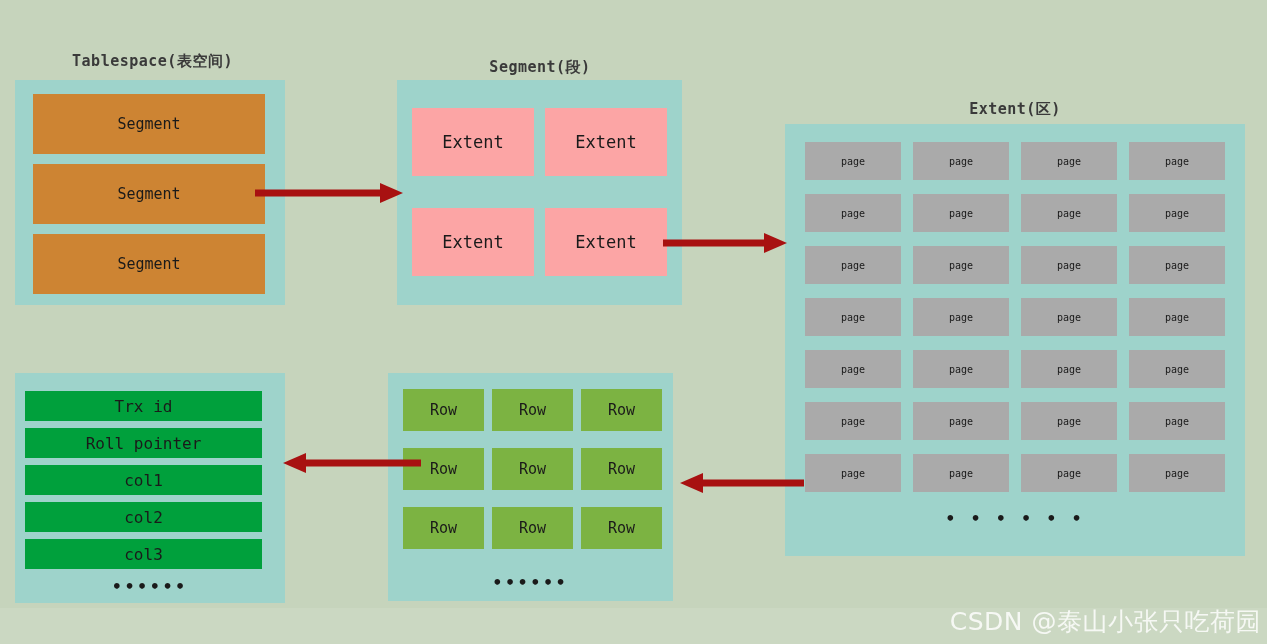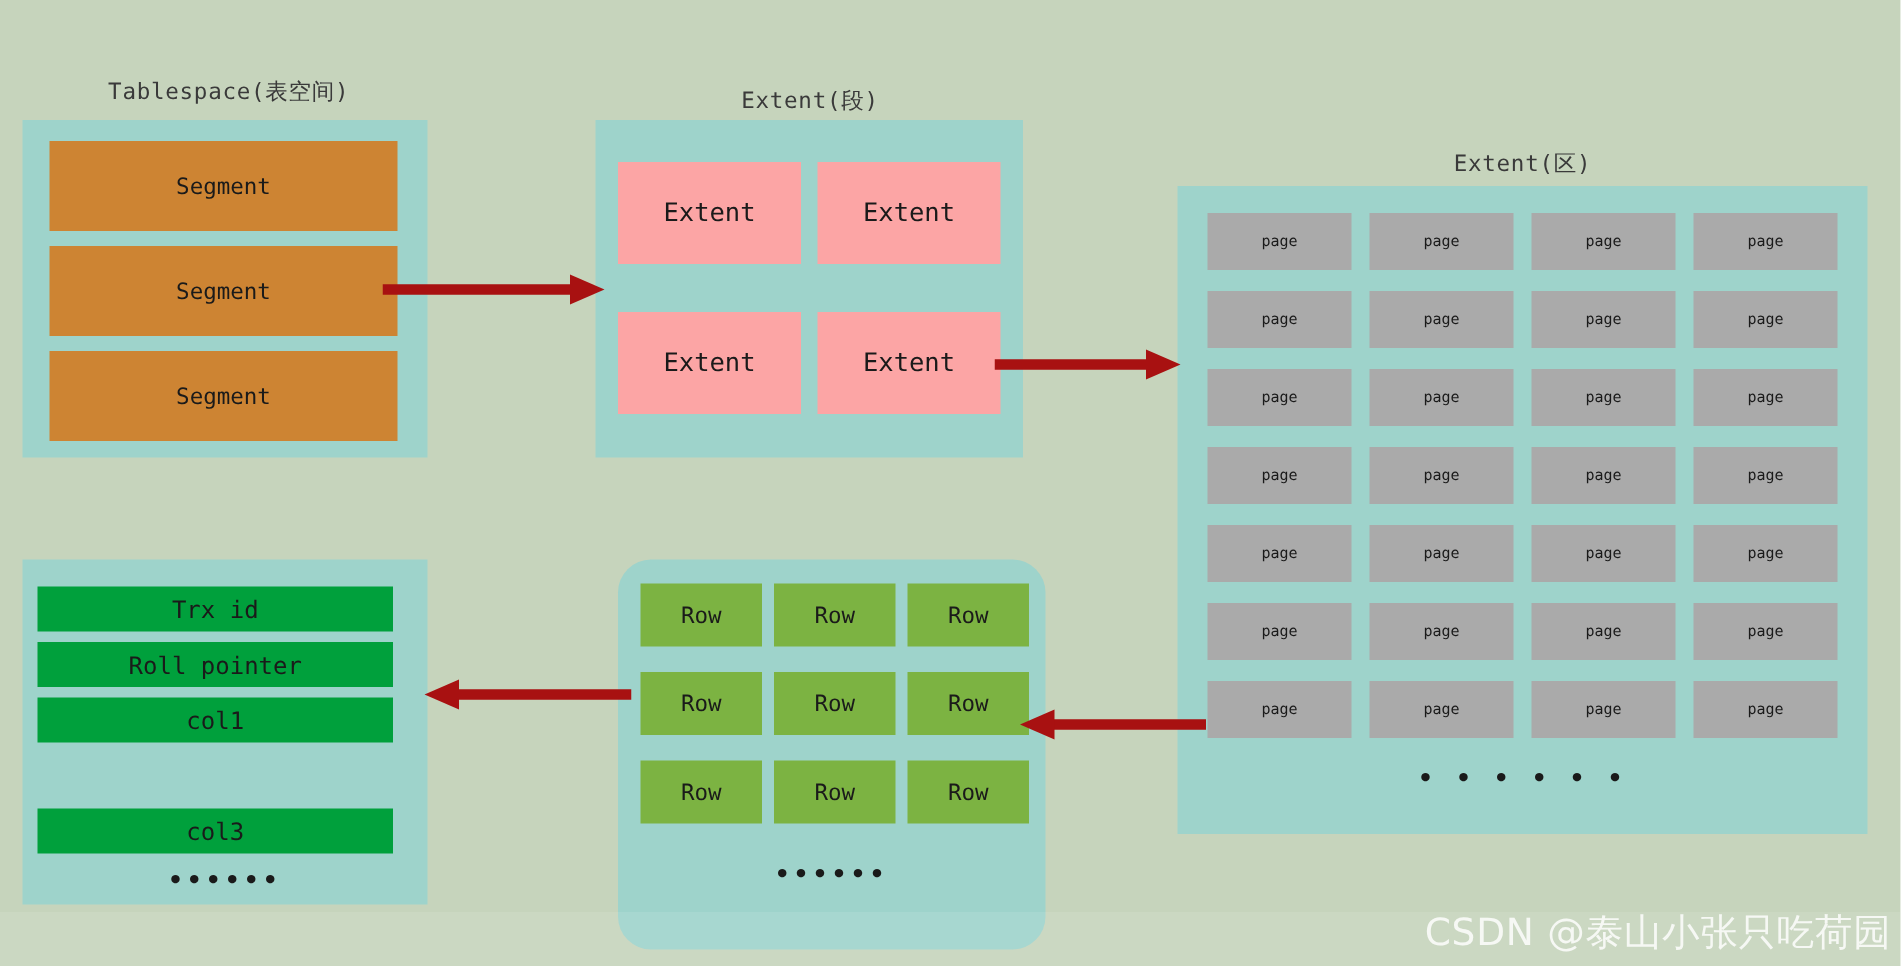--- a/index.html
+++ b/index.html
@@ -14,21 +14,21 @@
     background: #c6d4bc;
     overflow: hidden;
     font-family: "DejaVu Sans Mono", "Liberation Mono", monospace;
   }
 
   
   .sec-title {
     position: absolute;
     font-family: "DejaVu Sans Mono", "Liberation Mono", monospace;
     font-size: 15px;
-    font-weight: 400;
+    font-weight: 700;
     color: #3a3a3a;
     letter-spacing: 0.5px;
     white-space: nowrap;
     text-align: center;
   }
 
   
   .panel {
     position: absolute;
     background: #9ed3cb;
@@ -108,21 +108,21 @@
 
 <div id="canvas">
 
   <div class="sec-title" style="left:20px; top:52px; width:265px;">Tablespace(表空间)</div>
   <div class="panel" style="left:15px; top:80px; width:270px; height:225px;">
     <div class="cell cell-segment" style="left:18px; top:14px; width:232px; height:60px;">Segment</div>
     <div class="cell cell-segment" style="left:18px; top:84px; width:232px; height:60px;">Segment</div>
     <div class="cell cell-segment" style="left:18px; top:154px; width:232px; height:60px;">Segment</div>
   </div>
 
-  <div class="sec-title" style="left:400px; top:58px; width:280px;">Extent(段)</div>
+  <div class="sec-title" style="left:400px; top:58px; width:280px;">Segment(段)</div>
   <div class="panel" style="left:397px; top:80px; width:285px; height:225px;">
     <div class="cell cell-extent" style="left:15px; top:28px; width:122px; height:68px;">Extent</div>
     <div class="cell cell-extent" style="left:148px; top:28px; width:122px; height:68px;">Extent</div>
     <div class="cell cell-extent" style="left:15px; top:128px; width:122px; height:68px;">Extent</div>
     <div class="cell cell-extent" style="left:148px; top:128px; width:122px; height:68px;">Extent</div>
   </div>
 
   <div class="sec-title" style="left:785px; top:100px; width:460px;">Extent(区)</div>
   <div class="panel" style="left:785px; top:124px; width:460px; height:432px;">
     <div id="extent-grid">
@@ -155,25 +155,26 @@
         <div class="cell cell-page" style="left: 236px; top: 330px; width: 96px; height: 38px;">page</div>
         <div class="cell cell-page" style="left: 344px; top: 330px; width: 96px; height: 38px;">page</div>
       </div>
     <div class="dots" style="left:0; top:385px; width:460px;">• • • • • •</div>
   </div>
 
   <div class="panel" style="left:15px; top:373px; width:270px; height:230px;">
     <div class="cell cell-rowfield" style="left:10px; top:18px; width:237px; height:30px;text-align:center;">Trx id</div>
     <div class="cell cell-rowfield" style="left:10px; top:55px; width:237px; height:30px;">Roll pointer</div>
     <div class="cell cell-rowfield" style="left:10px; top:92px; width:237px; height:30px;">col1</div>
+    <div class="cell cell-rowfield" style="left:10px; top:129px; width:237px; height:30px;">col2</div>
     <div class="cell cell-rowfield" style="left:10px; top:166px; width:237px; height:30px;">col3</div>
     <div class="dots" style="left:0; top:204px; width:270px;">••••••</div>
   </div>
 
-  <div class="panel" style="left:412px; top:373px; width:285px; height:260px;border-radius:22px;">
+  <div class="panel" style="left:388px; top:373px; width:285px; height:228px;">
     <div id="page-grid">
         <div class="cell cell-rowbox" style="left: 15px; top: 16px; width: 81px; height: 42px;">Row</div>
         <div class="cell cell-rowbox" style="left: 104px; top: 16px; width: 81px; height: 42px;">Row</div>
         <div class="cell cell-rowbox" style="left: 193px; top: 16px; width: 81px; height: 42px;">Row</div>
         <div class="cell cell-rowbox" style="left: 15px; top: 75px; width: 81px; height: 42px;">Row</div>
         <div class="cell cell-rowbox" style="left: 104px; top: 75px; width: 81px; height: 42px;">Row</div>
         <div class="cell cell-rowbox" style="left: 193px; top: 75px; width: 81px; height: 42px;">Row</div>
         <div class="cell cell-rowbox" style="left: 15px; top: 134px; width: 81px; height: 42px;">Row</div>
         <div class="cell cell-rowbox" style="left: 104px; top: 134px; width: 81px; height: 42px;">Row</div>
         <div class="cell cell-rowbox" style="left: 193px; top: 134px; width: 81px; height: 42px;">Row</div>

